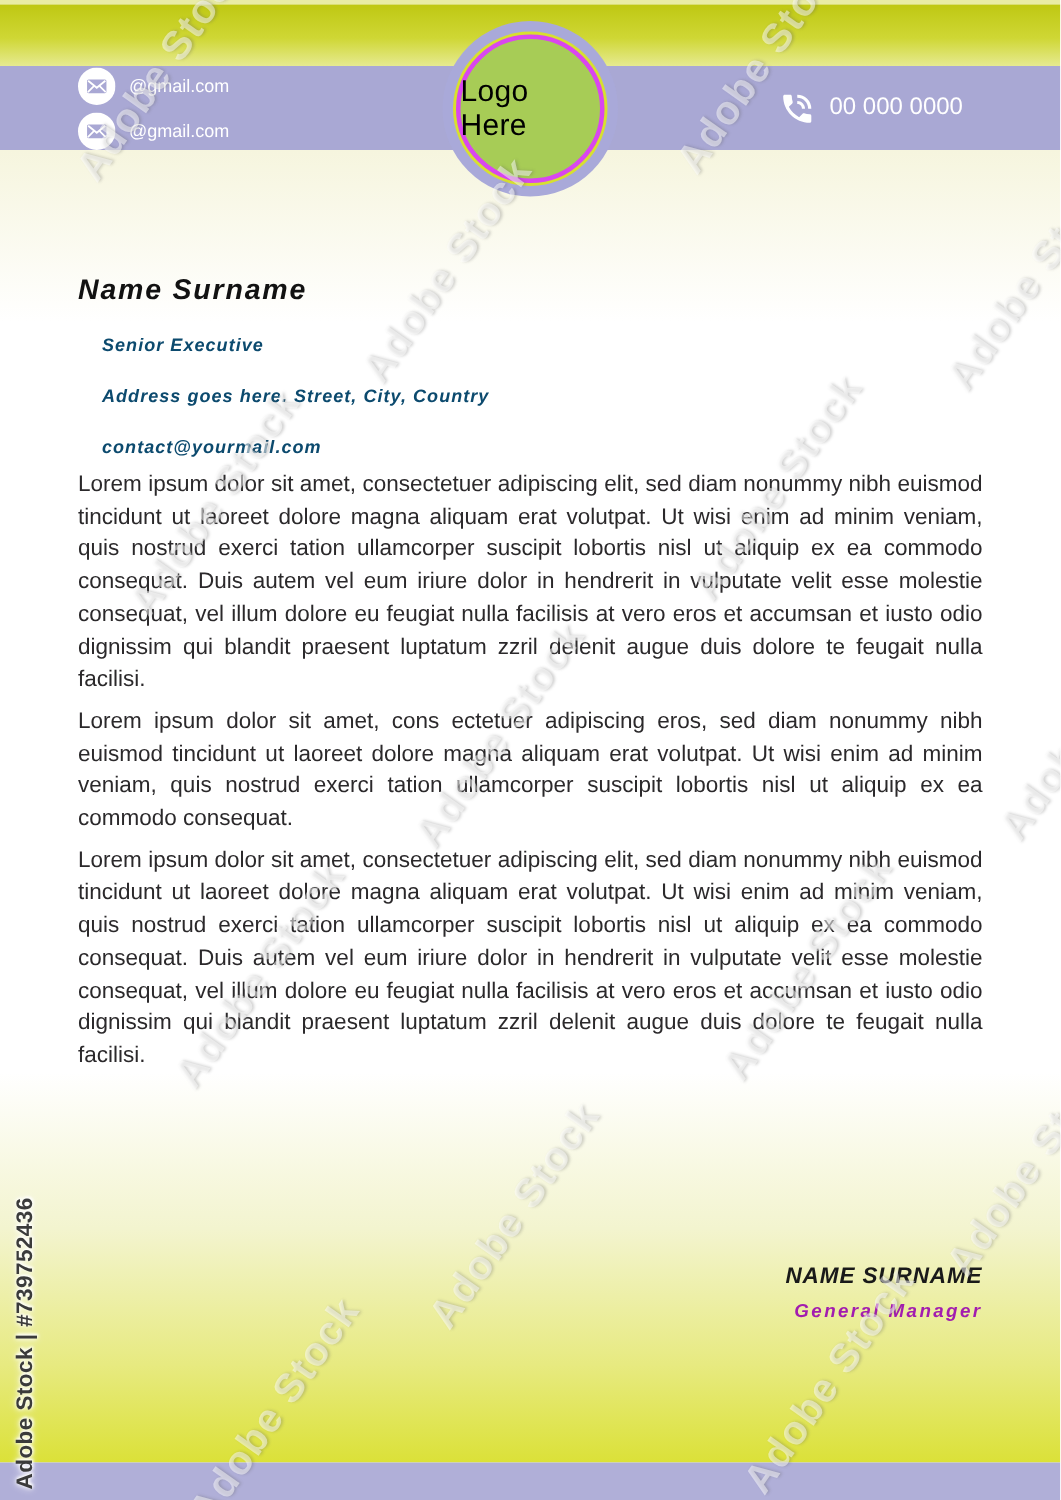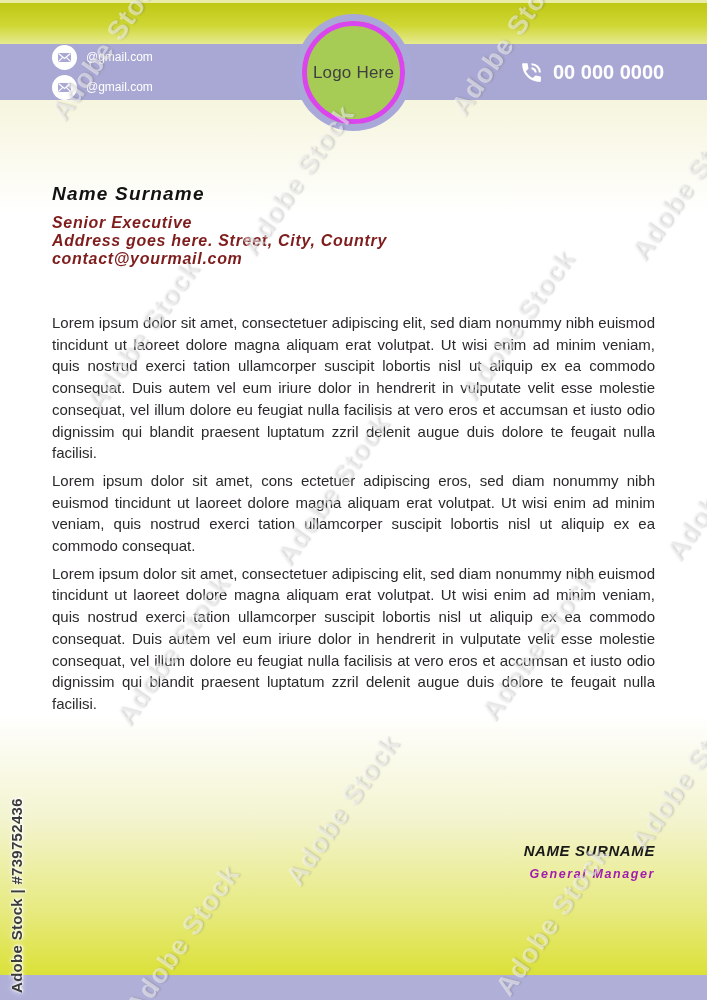--- a/index.html
+++ b/index.html
@@ -13,38 +13,38 @@
   .grad-top    { position:absolute; top:3px; left:0; right:0; height:41px;
                  background:linear-gradient(180deg,#bfc813 0%, #cfd735 55%, #e6ea90 100%); }
   .band-top    { position:absolute; top:44px; left:0; right:0; height:56px; background:#a9a8d4; }
   .fade-top    { position:absolute; top:100px; left:0; right:0; height:115px;
                  background:linear-gradient(180deg,#f6f5de 0%, #ffffff 100%); }
   
   .logo-outer { position:absolute; left:295px; top:14px; width:117px; height:117px; border-radius:50%;
                 background:#a9a9d9; display:flex; align-items:center; justify-content:center; z-index:5; }
   .logo-ring  { width:103px; height:103px; border-radius:50%; background:#d7e02f;
                 display:flex; align-items:center; justify-content:center; }
-  .logo-inner { width:93px; height:93px; border-radius:50%; background:#a7cc56; border:5px solid #d946ef;
+  .logo-inner { width:93px; height:93px; border-radius:50%; background:#a7cc56; border:3px solid #d946ef;
                 display:flex; align-items:center; justify-content:center;
-                font-size:17px; color:#404040; letter-spacing:0.2px; }
+                font-size:20px; color:#000000; letter-spacing:0.2px; }
   
   .contact { position:absolute; top:44px; height:56px; display:flex; flex-direction:column;
              justify-content:center; gap:5px; z-index:6; }
   .contact-left  { left:52px; }
   .contact-right { left:519px; }
   .c-row { display:flex; align-items:center; gap:9px; color:#ffffff; }
   .c-row .txt { font-size:12px; line-height:1; }
-  .contact-right .c-row .txt { font-size:20px;font-weight:bold; }
+  .contact-right .c-row .txt { font-size:16px; }
   .c-ico { width:25px; height:25px; flex:0 0 auto; display:block; }
   
   .sender { position:absolute; left:52px; top:183px; color:#121212; }
   .sender-name { margin:0 0 9px 0; font-size:19px; font-weight:bold; font-style:italic;
                  letter-spacing:1.2px; color:#121212; }
-  .sender-line { margin:0; font-size:16px; font-weight:bold; font-style:italic;
-                 letter-spacing:0.7px; line-height:18px; color:#7f1d1d; }
+  .sender-line { margin:16px; font-size:12px; font-weight:bold; font-style:italic;
+                 letter-spacing:0.7px; line-height:18px; color:#0c4a6e; }
   
   .letter-body { position:absolute; left:52px; top:312px; width:603px; }
   .letter-body p { margin:0 0 6px 0; font-size:15px; line-height:21.7px;
                    text-align:justify; color:#2b292b; }
   
   .signature { position:absolute; right:52px; top:842px; text-align:right; z-index:4; }
   .sig-name  { font-size:15px; font-weight:bold; font-style:italic; letter-spacing:0.6px; color:#191919; }
   .sig-title { margin-top:8px; font-size:12.5px; font-weight:bold; font-style:italic;
                letter-spacing:1.6px; color:#a21caf; }
   

